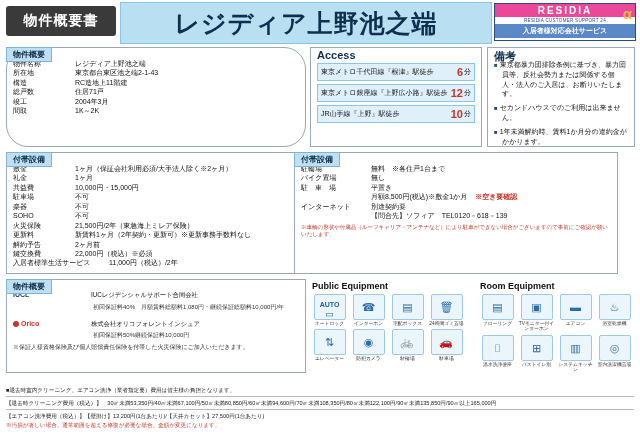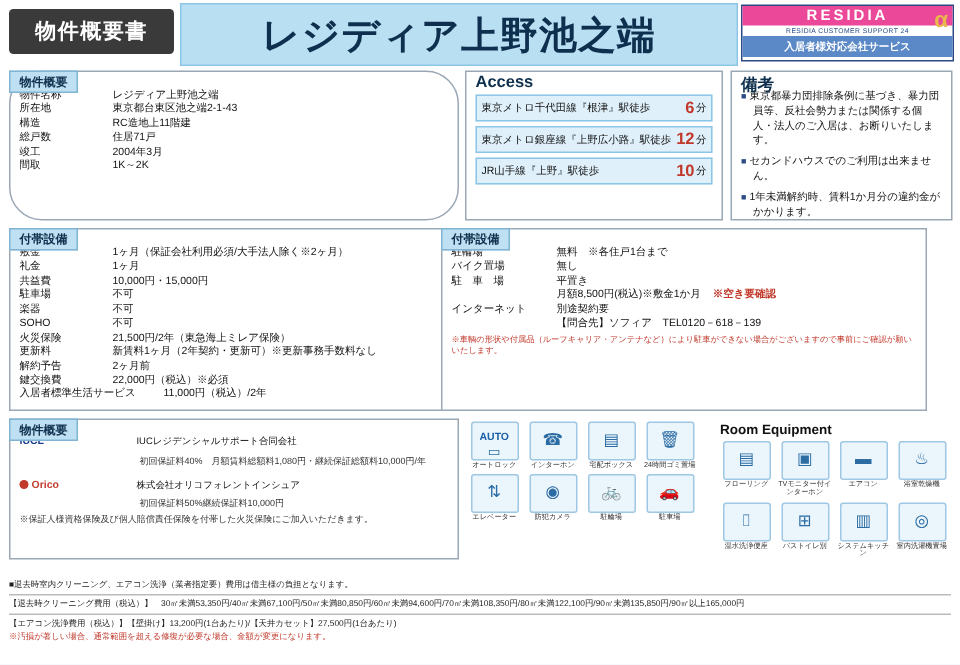--- a/index.html
+++ b/index.html
@@ -272,20 +272,21 @@
         <div class="v">別途契約要</div>
       </div>
     <div class="kv">
         <div class="k" style="width:70px;flex:0 0 70px"></div>
         <div class="v">【問合先】ソフィア　TEL0120－618－139</div>
       </div>
     <div class="fac-note">※車輌の形状や付属品（ルーフキャリア・アンテナなど）により駐車ができない場合がございますので事前にご確認が願いいたします。</div>
   </div>
 
   <div id="pubeq">
+    <div class="eq-h">Public Equipment</div>
     <div class="eq-grid">
       <div class="eq-item">
           <div class="eq-ico">
             <span class="auto">AUTO</span>
             <span style="top:15px;transform:none;font-size:9px">▭</span>
           </div>
           <div class="eq-cap">オートロック</div>
         </div>
       <div class="eq-item">
           <div class="eq-ico">

